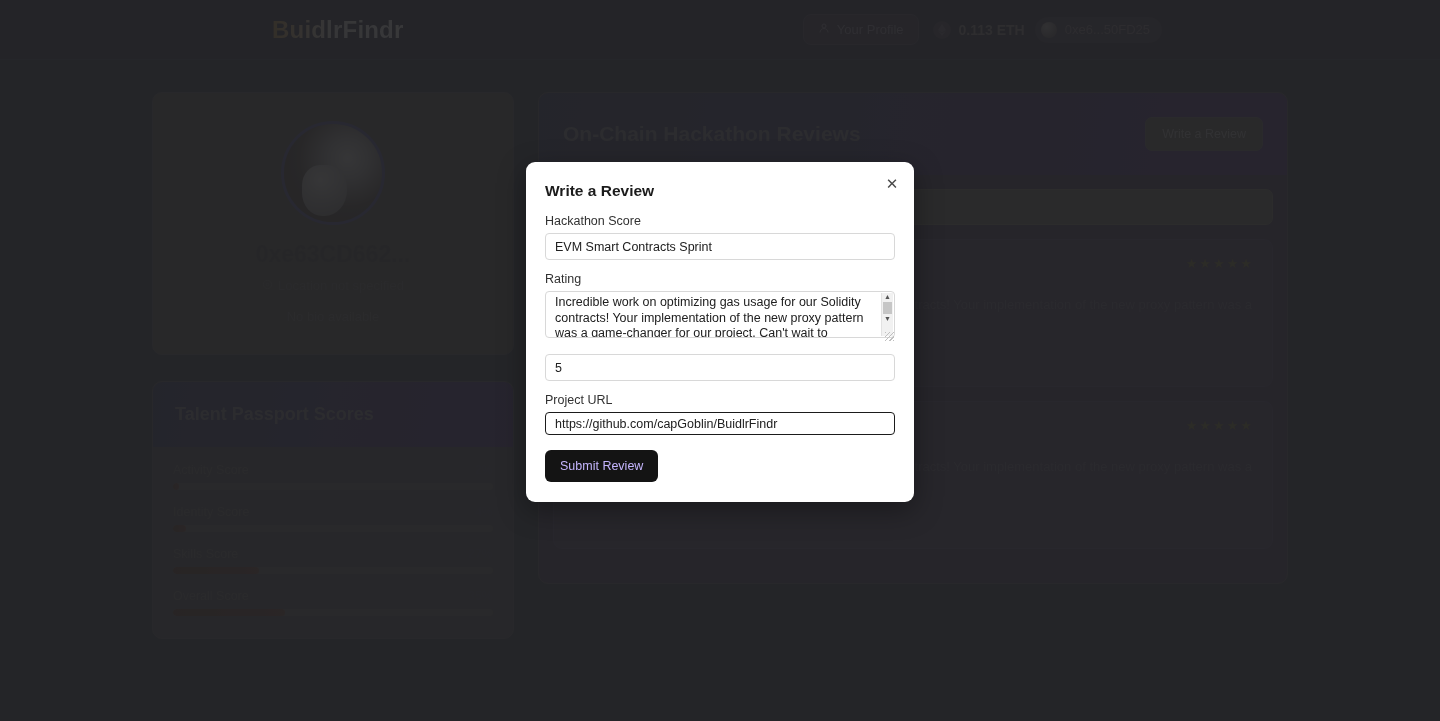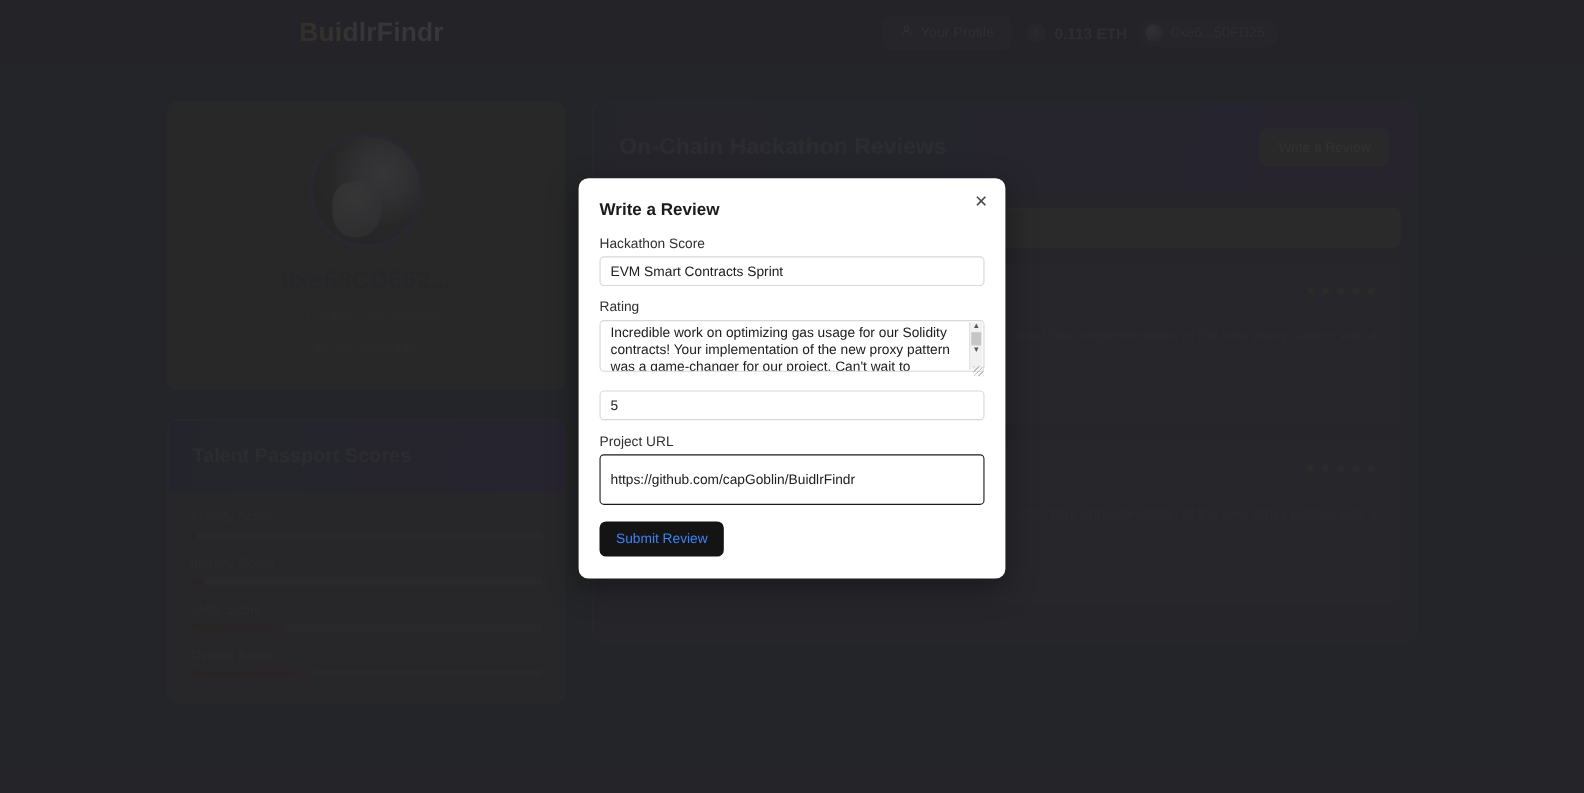--- a/index.html
+++ b/index.html
@@ -155,40 +155,40 @@
   .modal-title { font-size: 15.5px; font-weight: bold; color: #1b1b1b; margin: 2px 0 14px; }
   .field { margin-bottom: 12px; }
   .field-label { display: block; font-size: 12.5px; color: #313131; margin-bottom: 5px; }
   .inp {
     width: 100%; height: 27px;
     border: 1px solid #d8d8d8; border-radius: 4px;
     padding: 4px 9px; font-size: 12.5px; color: #202020;
     font-family: "Liberation Sans", sans-serif;
     background: #fff; outline: none;
   }
-  .inp.focused { border: 1.5px solid #1b1b1b; height: 46px; }
+  .inp.focused { border: 1.5px solid #1b1b1b; height: 23px; }
   .ta-wrap { position: relative; }
   textarea.inp {
     height: 47px; resize: none; line-height: 1.25;
     padding: 3px 18px 3px 9px; overflow: hidden;
   }
   .fake-scroll {
     position: absolute; right: 2px; top: 2px; width: 12px; height: 43px;
     background: #f1f1f1; border-left: 1px solid #e2e2e2;
   }
   .fs-arrow { font-size: 7px; color: #555; text-align: center; line-height: 8px; height: 8px; }
   .fs-thumb { height: 12px; margin: 1px 1px; background: #c6c6c6; }
   .fs-grip {
     position: absolute; right: 1px; bottom: 1px; width: 9px; height: 9px;
     background: repeating-linear-gradient(135deg,#bfbfbf 0 1px,transparent 1px 3px);
   }
   .submit-btn {
     margin-top: 3px;
     padding: 9px 15px; border-radius: 6px;
-    background: #141414; color: #3b82f6; border: none;
+    background: #141414; color: #c4b5fd; border: none;
     font-size: 12.5px; cursor: pointer;
     font-family: "Liberation Sans", sans-serif;
   }
 </style>
 </head>
 <body>
 
 <div id="app">
 
   <div class="navbar">

